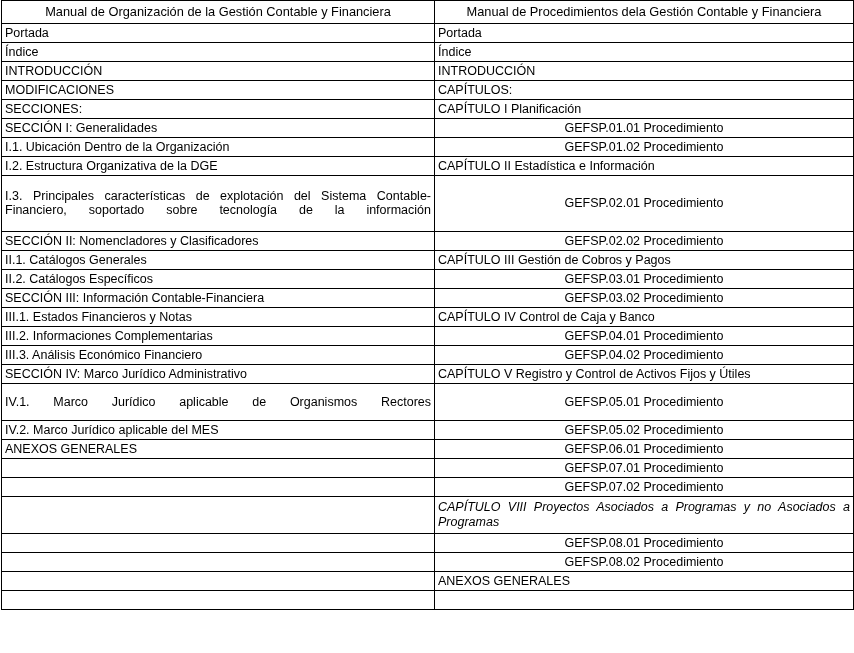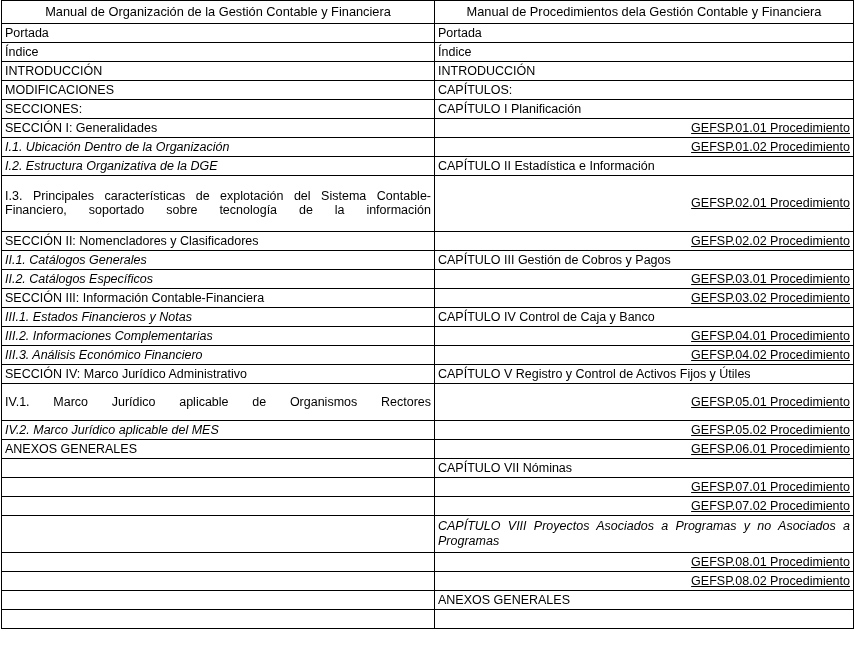--- a/index.html
+++ b/index.html
@@ -42,26 +42,26 @@
     text-align: center;
     font-size: 12.8px;
     padding: 3px 6px;
     line-height: 1.25;
   }
   td.cell {
     height: 19px;
     margin-left: 14px;
   }
   td.left-al   { text-align: left; }
-  td.center-al { text-align: right; text-decoration: underline; }
+  td.center-al { text-align: center; }
 
   
   .ind0 { padding-left: 3px; }
   .ind1 { padding-left: 33px; }
-  .ind2 { padding-left: 55px; font-style: italic; }
+  .ind2 { padding-left: 55px; }
 
   .just-block {
     text-align: justify;
     text-align-last: justify;
     padding-left: 60px;
     padding-right: 6px;
   }
   .hang {
     text-align: justify;
     text-align-last: left;
@@ -161,24 +161,20 @@
         <tr>
           <td class="cell left-al ind2">IV.2. Marco Jurídico aplicable del MES</td>
           <td class="cell center-al">GEFSP.05.02 Procedimiento</td>
         </tr>
         <tr>
           <td class="cell left-al ind0">ANEXOS GENERALES</td>
           <td class="cell center-al">GEFSP.06.01 Procedimiento</td>
         </tr>
         <tr>
           <td class="cell left-al ind0"></td>
-          <td class="cell left-al">CAPÍTULO VII Nóminas</td>
-        </tr>
-        <tr>
-          <td class="cell left-al ind0"></td>
           <td class="cell center-al">GEFSP.07.01 Procedimiento</td>
         </tr>
         <tr>
           <td class="cell left-al ind0"></td>
           <td class="cell center-al">GEFSP.07.02 Procedimiento</td>
         </tr>
         <tr>
           <td class="cell left-al ind0" style="height: 37px;"></td>
           <td class="cell hang">CAPÍTULO VIII Proyectos Asociados a Programas y no Asociados a Programas</td>
         </tr>

